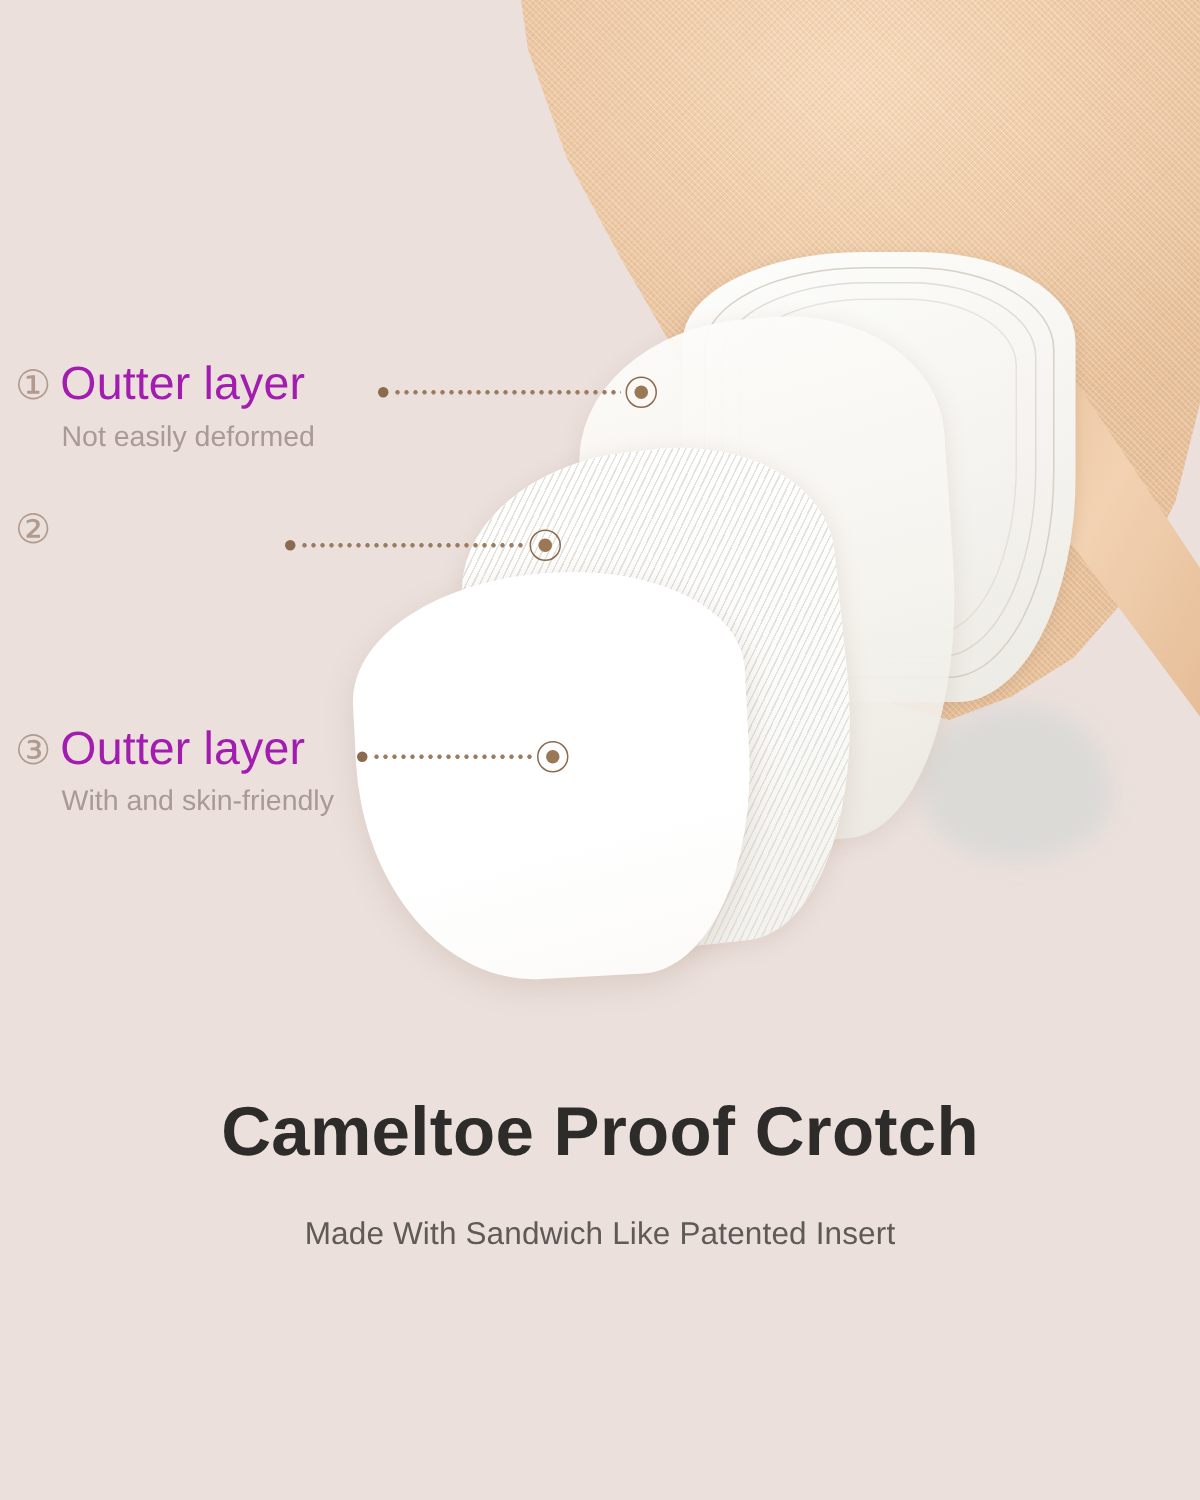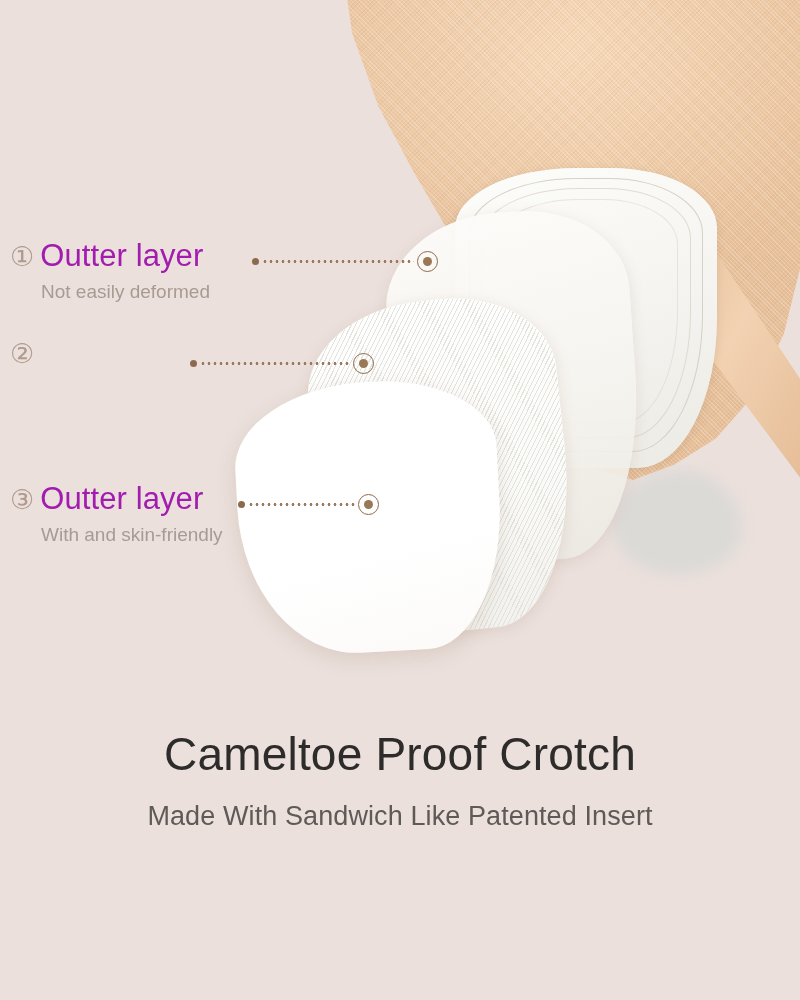--- a/index.html
+++ b/index.html
@@ -262,27 +262,27 @@
     position: absolute;
     left: 0;
     right: 0;
     top: 728px;
     text-align: center;
   }
   #headline .h1 {
     font-size: 46px;
     color: #2e2c2b;
     letter-spacing: .2px;
-    font-weight: 400;
+    font-weight: 700;
     line-height: 1.15;
   }
   #headline .h2 {
-    font-size: 27px;
+    font-size: 21px;
     color: #5f5a57;
-    margin-top: 20px;
+    margin-top: 30px;
     font-weight: 400;
     letter-spacing: .1px;
   }
 </style>
 </head>
 <body>
 
 <div id="stage">
 
   <div id="photo">

